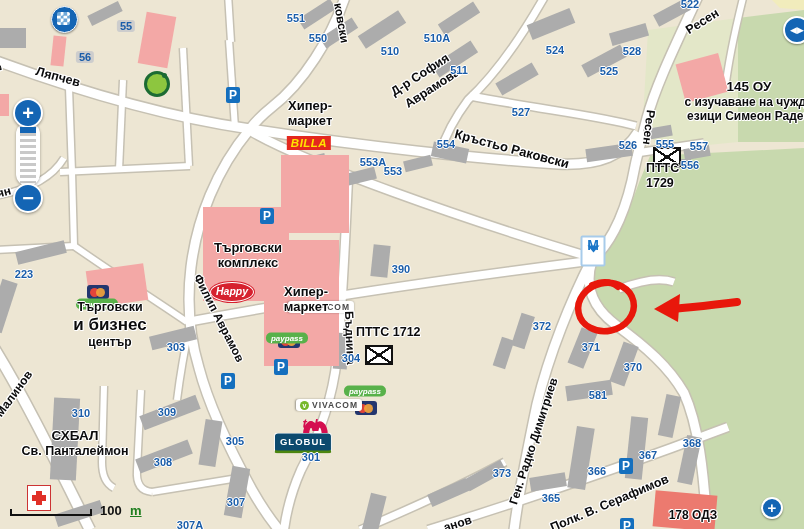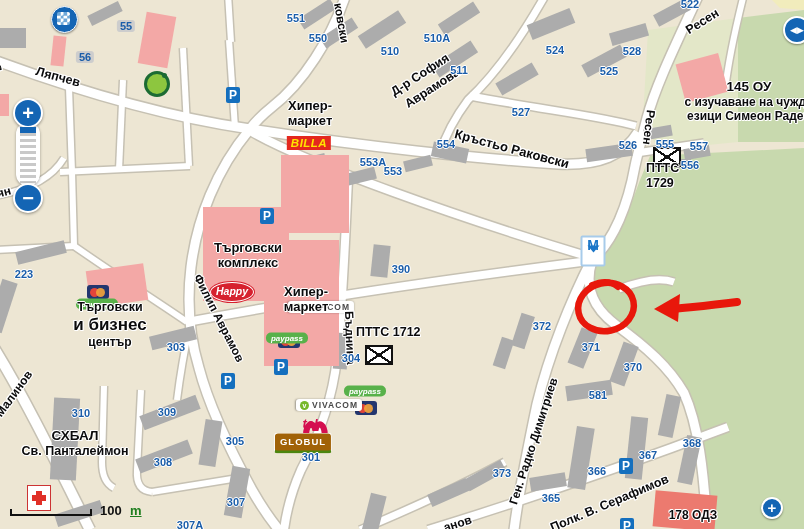--- a/index.html
+++ b/index.html
@@ -32,21 +32,21 @@
   .mc i.c2{left:9px;background:#F2A33C;opacity:.92;}
   .pp{background:#58B14A;border-radius:5px;color:#fff;font-style:italic;font-weight:bold;
       font-size:8px;padding:1px 5px;line-height:9px;}
   .viva{background:#fff;border-radius:3px;padding:1px 4px;display:flex;align-items:center;gap:3px;
         box-shadow:0 0 2px rgba(0,0,0,.35);}
   .viva b{color:#4a4a4a;font-size:8.5px;letter-spacing:1px;}
   .viva .vdot{width:9px;height:9px;border-radius:50%;background:#77B82A;color:#fff;font-size:7px;
         font-weight:bold;text-align:center;line-height:9px;}
   .mtel{display:flex;align-items:flex-end;}
   .mtel span{color:#D40F4F;font-weight:bold;font-style:italic;font-size:13px;line-height:13px;}
-  .glb{background:#a16207;border:1px solid #fff;border-radius:4px;color:#fff;font-weight:bold;
+  .glb{background:#0c4a6e;border:1px solid #fff;border-radius:4px;color:#fff;font-weight:bold;
        font-size:9.5px;letter-spacing:1px;padding:2px 5px 4px;border-bottom:3px solid #4c860f;}
   .happy{width:42px;height:18px;background:#D6212E;border-radius:50%;border:1.5px solid #fff;
        box-shadow:0 0 0 1px #D6212E;color:#fff;font-style:italic;font-weight:bold;font-size:10.5px;
        text-align:center;line-height:17px;}
   .billa{background:#E4281E;color:#FFE400;font-weight:bold;font-style:italic;font-size:11.5px;
        padding:1px 4px;letter-spacing:.5px;}
   .fant{width:20px;height:20px;border-radius:50%;background:#8DC63F;border:3.5px solid #1C6B33;position:relative;}
   .fant i{position:absolute;right:0px;top:-1px;width:5px;height:5px;border-radius:50%;background:#1C6B33;}
   .hosp{width:22px;height:24px;background:#fff;border:1px solid #c33;position:relative;}
   .hosp i{position:absolute;background:#E03028;}

